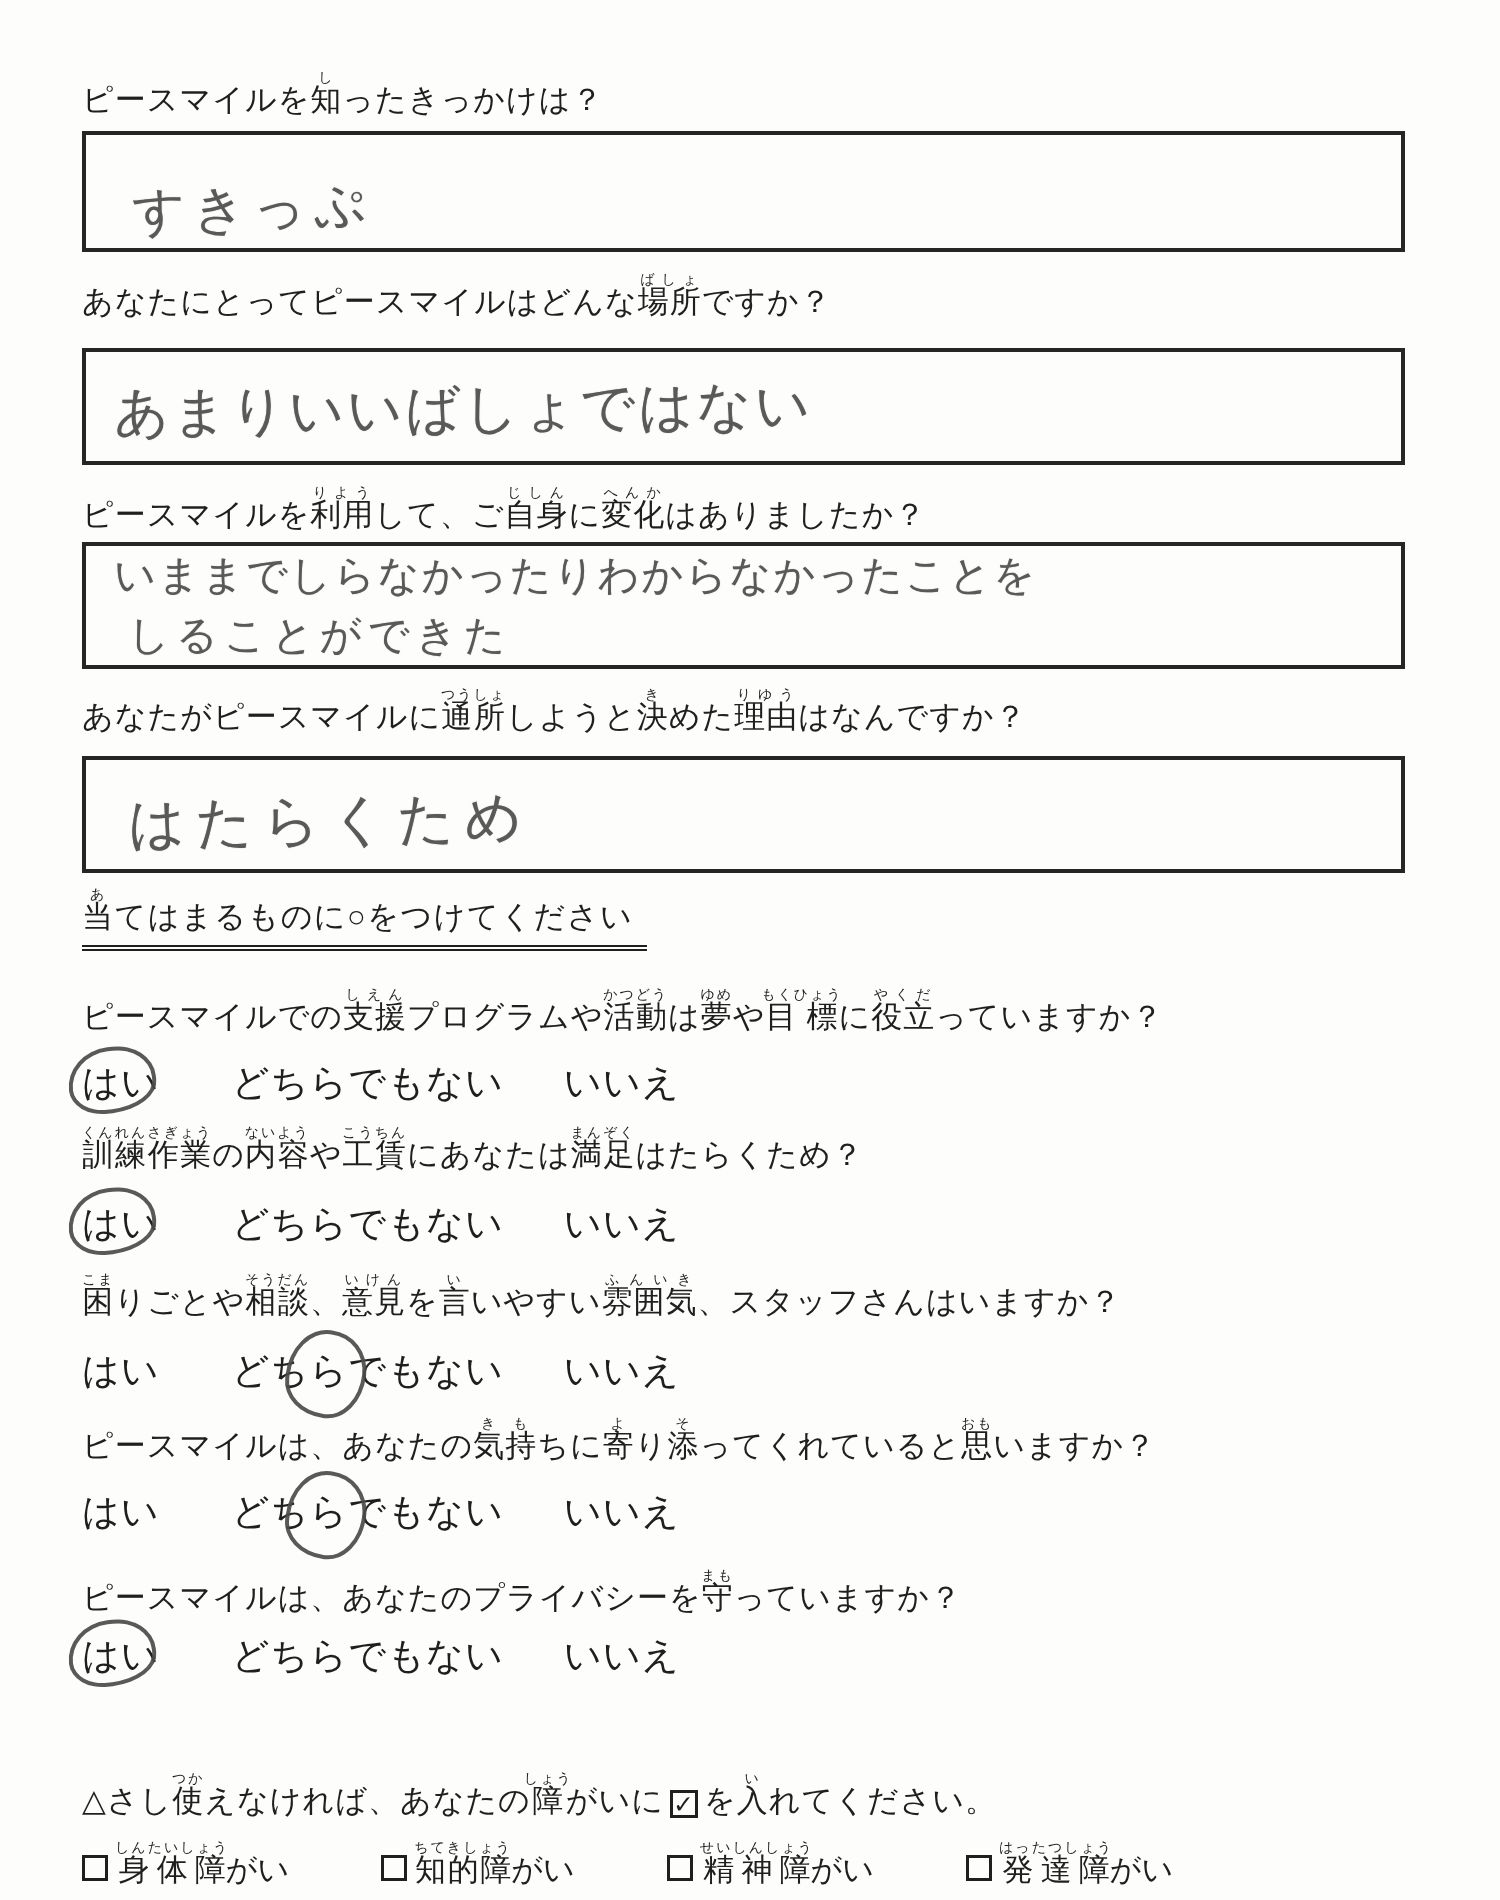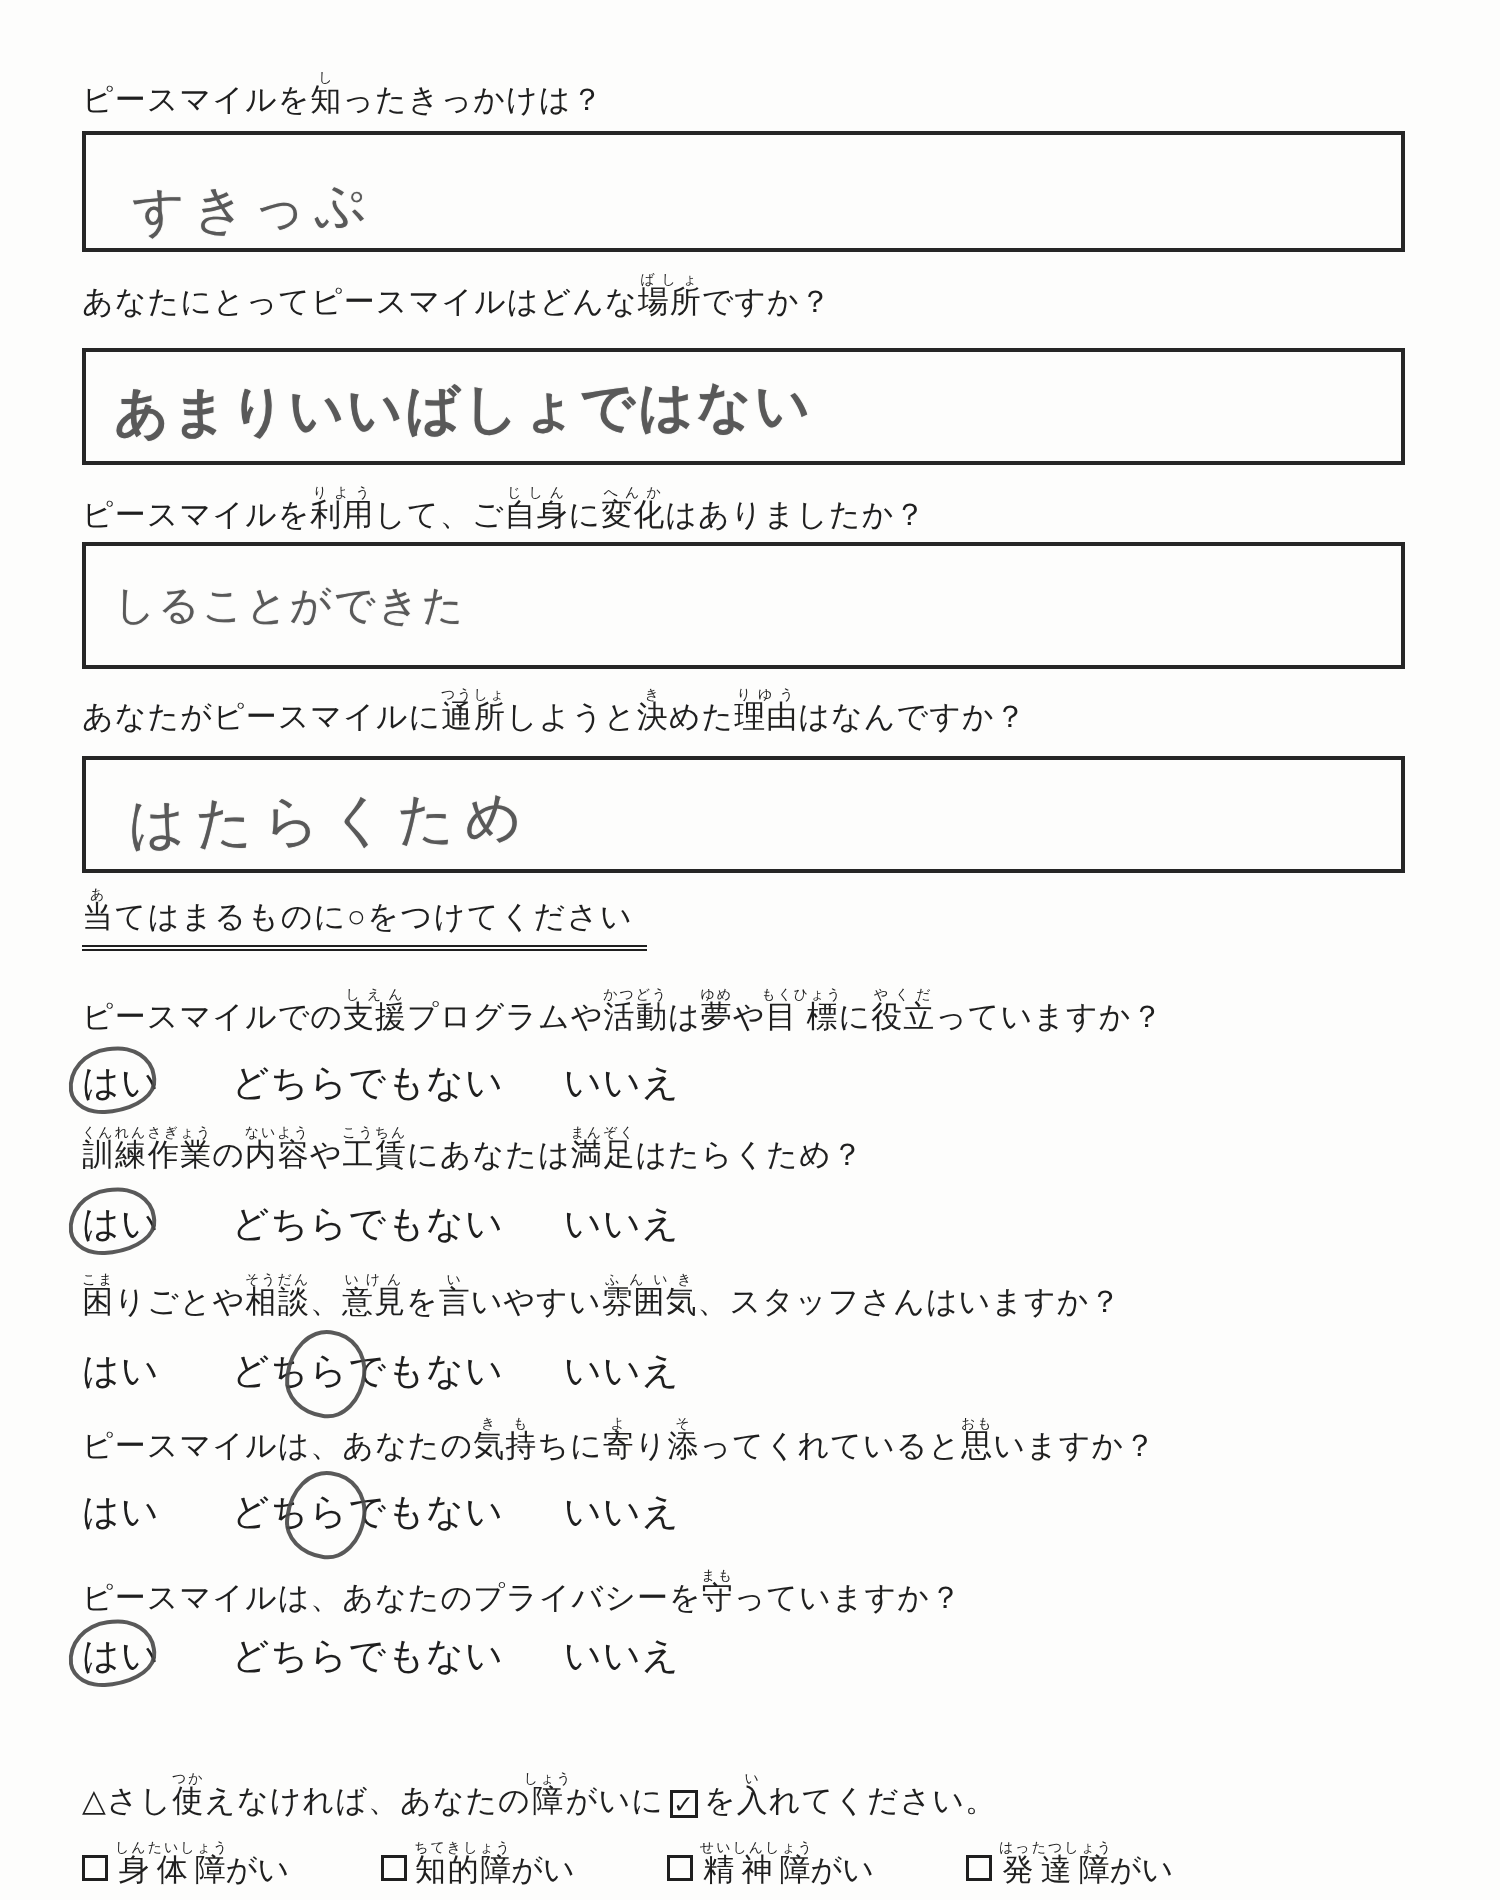--- a/index.html
+++ b/index.html
@@ -46,21 +46,21 @@
     background:transparent;
   }
   .hw{
     font-family:"DejaVu Sans",sans-serif;
     color:var(--pencil);
     text-shadow:0 0 1px rgba(90,90,90,.55);
     white-space:nowrap;
   }
   .box-how_found{margin-top:4px;height:121px;}
   .box-how_found .hw{font-size:52px;letter-spacing:7px;transform:rotate(-2deg);padding-left:18px;}
-  .box-what_place{margin-top:20px;height:117px;font-weight:bold;}
+  .box-what_place{margin-top:20px;height:117px;}
   .box-what_place .hw{font-size:54px;letter-spacing:3px;transform:rotate(-0.6deg);}
   .box-personal_change{margin-top:0;height:127px;}
   .box-personal_change .hw{font-size:41px;letter-spacing:2px;line-height:1.45;}
   .box-personal_change .hw + .hw{margin-left:14px;letter-spacing:6px;}
   .box-reason_attend{margin-top:12px;height:117px;}
   .box-reason_attend .hw{font-size:56px;letter-spacing:10px;transform:rotate(-1deg);padding-left:14px;}
 
   .blk-how_found{margin-top:70px;}
   .blk-what_place{margin-top:20px;}
   .blk-personal_change{margin-top:20px;}
@@ -158,20 +158,21 @@
     <div class="q-line blk-how_found"><span>ピースマイルを</span><ruby>知<rt>し</rt></ruby><span>ったきっかけは？</span></div>
     <div class="answer-box box-how_found">
       <div class="hw">すきっぷ</div>
     </div>
     <div class="q-line blk-what_place"><span>あなたにとってピースマイルはどんな</span><ruby>場所<rt>ばしょ</rt></ruby><span>ですか？</span></div>
     <div class="answer-box box-what_place">
       <div class="hw">あまりいいばしょではない</div>
     </div>
     <div class="q-line blk-personal_change"><span>ピースマイルを</span><ruby>利用<rt>りよう</rt></ruby><span>して、ご</span><ruby>自身<rt>じしん</rt></ruby><span>に</span><ruby>変化<rt>へんか</rt></ruby><span>はありましたか？</span></div>
     <div class="answer-box box-personal_change">
+      <div class="hw">いままでしらなかったりわからなかったことを</div>
       <div class="hw">しることができた</div>
     </div>
     <div class="q-line blk-reason_attend"><span>あなたがピースマイルに</span><ruby>通所<rt>つうしょ</rt></ruby><span>しようと</span><ruby>決<rt>き</rt></ruby><span>めた</span><ruby>理由<rt>りゆう</rt></ruby><span>はなんですか？</span></div>
     <div class="answer-box box-reason_attend">
       <div class="hw">はたらくため</div>
     </div>
     <div class="heading-wrap"><div class="section-heading"><ruby>当<rt>あ</rt></ruby><span>てはまるものに○をつけてください</span></div></div>
     <div class="q-line blk-program_useful"><span>ピースマイルでの</span><ruby>支援<rt>しえん</rt></ruby><span>プログラムや</span><ruby>活動<rt>かつどう</rt></ruby><span>は</span><ruby>夢<rt>ゆめ</rt></ruby><span>や</span><ruby>目標<rt>もくひょう</rt></ruby><span>に</span><ruby>役立<rt>やくだ</rt></ruby><span>っていますか？</span></div>
     <div class="choice-row row-program_useful"><span class="option opt-yes">はい<span class="sel-circle sel-whole"></span></span><span class="option opt-neutral">どちらでもない</span><span class="option opt-no">いいえ</span></div>
     <div class="q-line blk-work_satisfaction"><ruby>訓練作業<rt>くんれんさぎょう</rt></ruby><span>の</span><ruby>内容<rt>ないよう</rt></ruby><span>や</span><ruby>工賃<rt>こうちん</rt></ruby><span>にあなたは</span><ruby>満足<rt>まんぞく</rt></ruby><span>はたらくため？</span></div>

